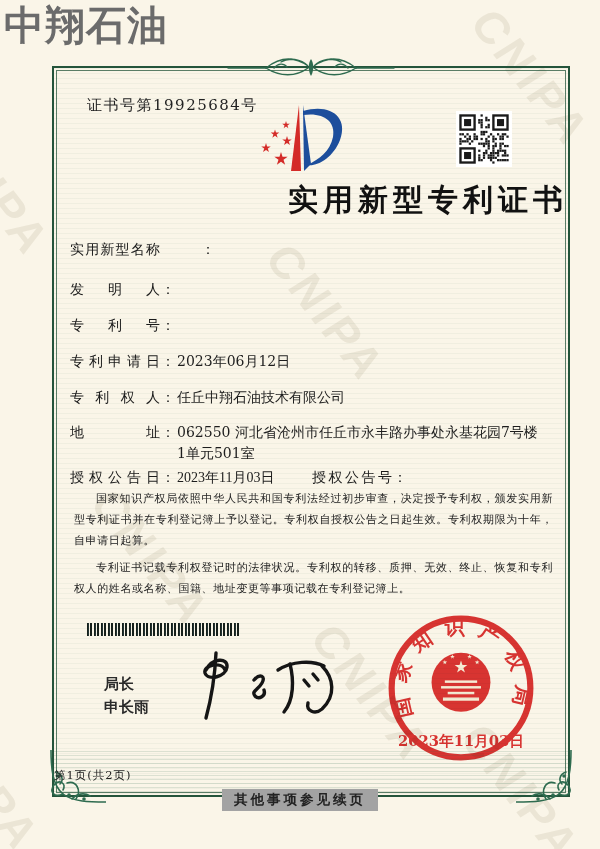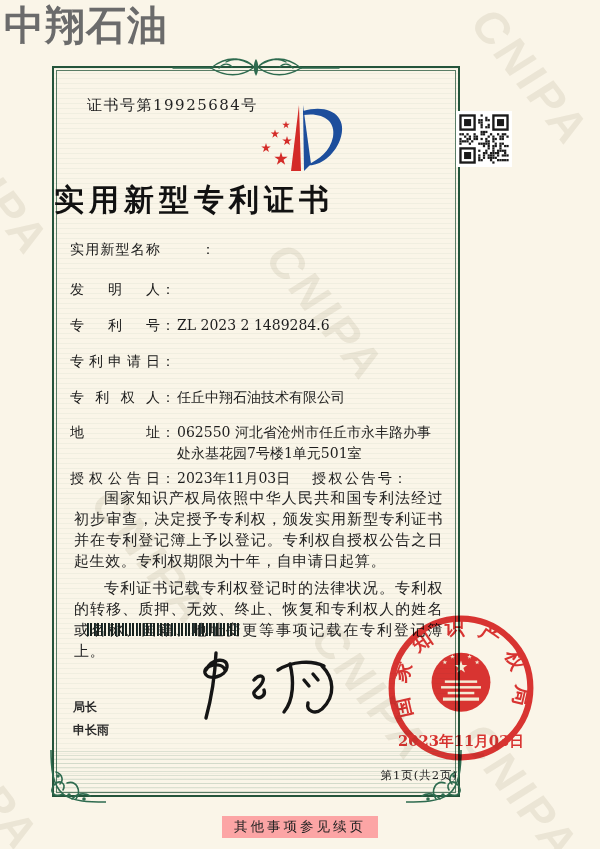--- a/index.html
+++ b/index.html
@@ -18,21 +18,21 @@
     pointer-events:none;white-space:nowrap;
   }
   
   .brand{
     position:absolute;left:4px;top:-2px;
     font-family:"Liberation Sans","DejaVu Sans",sans-serif;
     font-weight:800;font-size:40px;color:#6b6b6b;letter-spacing:1px;
   }
   
   .frame{
-    position:absolute;left:52px;top:66px;width:408px;height:731px;
+    position:absolute;left:52px;top:66px;width:518px;height:731px;
     border:2.5px solid #24543b;box-sizing:border-box;
     background:
       repeating-linear-gradient(180deg, rgba(46,107,79,0.05) 0 1px, transparent 1px 5px);
   }
   .frame::before{
     content:"";position:absolute;inset:2px;border:1px solid rgba(36,84,59,0.75);
     pointer-events:none;
   }
   .footer-band{
     position:absolute;left:0;right:0;bottom:0;height:44px;
@@ -40,61 +40,61 @@
   }
   .top-ornament{position:absolute;left:50%;top:-14px;transform:translateX(-50%);}
   .corner-fl{position:absolute;bottom:-9px;}
   .corner-fl.left{left:-8px;}
   .corner-fl.right{right:-8px;transform:scaleX(-1);}
   
   .cert-no{position:absolute;left:33px;top:28px;font-size:15px;letter-spacing:1.5px;color:#222;}
   .cnipa-logo{position:absolute;left:203px;top:34px;}
   .qr{position:absolute;left:402px;top:43px;width:56px;height:56px;background:#fff;padding:0;}
   .title{
-    position:absolute;left:0;right:0;top:112px;text-align:left;
+    position:absolute;left:0;right:0;top:112px;text-align:right;
     font-size:30px;font-weight:bold;letter-spacing:5px;color:#111;
   }
   
   .fields{position:absolute;left:16px;right:14px;top:170px;font-size:14px;}
   .frow{display:flex;align-items:flex-start;line-height:22px;margin-bottom:14px;}
   .flabel{
     display:inline-block;width:90px;flex:0 0 90px;
     text-align:justify;text-align-last:justify;color:#1a1a1a;
   }
   .fcolon{flex:0 0 auto;padding:0 2px 0 1px;}
   .fvalue{flex:1 1 auto;max-width:368px;}
   .frow.first{margin-bottom:18px;gap:40px;}
-  .frow.addr{margin-bottom:3px;line-height:21px;justify-content:space-between;}
-  .pairs{display:flex;}
+  .frow.addr{margin-bottom:3px;line-height:21px;}
+  .pairs{display:flex;font-family:Liberation Serif, serif;}
   .pair1{display:flex;width:242px;flex:0 0 242px;}
   .pair2{display:flex;}
   .flabel.small{width:80px;flex:0 0 80px;}
   
-  .paras{position:absolute;left:20px;right:15px;top:420px;font-size:15px;
+  .paras{position:absolute;left:20px;right:15px;top:420px;font-size:11px;
     line-height:21px;letter-spacing:0.6px;text-align:justify;color:#222;}
   .paras p{margin:0 0 6px 0;text-indent:2em;}
   
   .barcode{
     position:absolute;left:33px;top:555px;width:153px;height:13px;
     background:
       repeating-linear-gradient(90deg,#17201b 0 1.5px,transparent 1.5px 3.5px),
       repeating-linear-gradient(90deg,#233 0 2px,transparent 2px 7px);
   }
   
-  .director{position:absolute;left:19px;top:604px;
+  .director{position:absolute;left:50px;top:604px;
     font-family:"Liberation Sans","DejaVu Sans",sans-serif;
-    font-size:12px;font-weight:600;color:#2b2b2b;line-height:23px;margin-top:24px;}
+    font-size:15px;font-weight:600;color:#2b2b2b;line-height:23px;}
   .sig{position:absolute;left:126px;top:580px;}
   .seal{position:absolute;left:331px;top:544px;opacity:0.9;mix-blend-mode:multiply;}
   
-  .page-no{position:absolute;left:0;right:0;bottom:12px;text-align:right;
+  .page-no{position:absolute;left:0;right:0;bottom:12px;text-align:left;
     font-size:11.5px;letter-spacing:1px;color:#222;}
   .note{
-    position:absolute;left:50%;top:816px;transform:translateX(-50%);
-    background:#fca5a5;padding:2px 12px;font-size:13.5px;letter-spacing:3px;color:#222;
+    position:absolute;left:50%;top:789px;transform:translateX(-50%);
+    background:#a3a3a3;padding:2px 12px;font-size:13.5px;letter-spacing:3px;color:#222;font-weight:bold;
   }
 </style>
 </head>
 <body>
 
 <div class="wm" style="left:-35px;top:110px">CNIPA</div>
 <div class="wm" style="left:505px;top:0px">CNIPA</div>
 <div class="wm" style="left:300px;top:235px">CNIPA</div>
 <div class="wm" style="left:125px;top:480px">CNIPA</div>
 <div class="wm" style="left:345px;top:615px">CNIPA</div>
@@ -297,25 +297,25 @@
       <span class="flabel">实用新型名称</span>
         <span class="fcolon">：</span>
     </div>
     <div class="frow">
       <span class="flabel">发明人</span>
         <span class="fcolon">：</span>
     </div>
     <div class="frow">
       <span class="flabel">专利号</span>
         <span class="fcolon">：</span>
-      <span class="fvalue">ZL 2023 2 1489284.6</span>
     </div>
     <div class="frow">
       <span class="flabel">专利申请日</span>
         <span class="fcolon">：</span>
+      <span class="fvalue">2023年06月12日</span>
     </div>
     <div class="frow">
       <span class="flabel">专利权人</span>
         <span class="fcolon">：</span>
       <span class="fvalue">任丘中翔石油技术有限公司</span>
     </div>
     <div class="frow addr">
       <span class="flabel">地址</span>
         <span class="fcolon">：</span>
       <span class="fvalue">062550 河北省沧州市任丘市永丰路办事处永基花园7号楼1单元501室</span>

